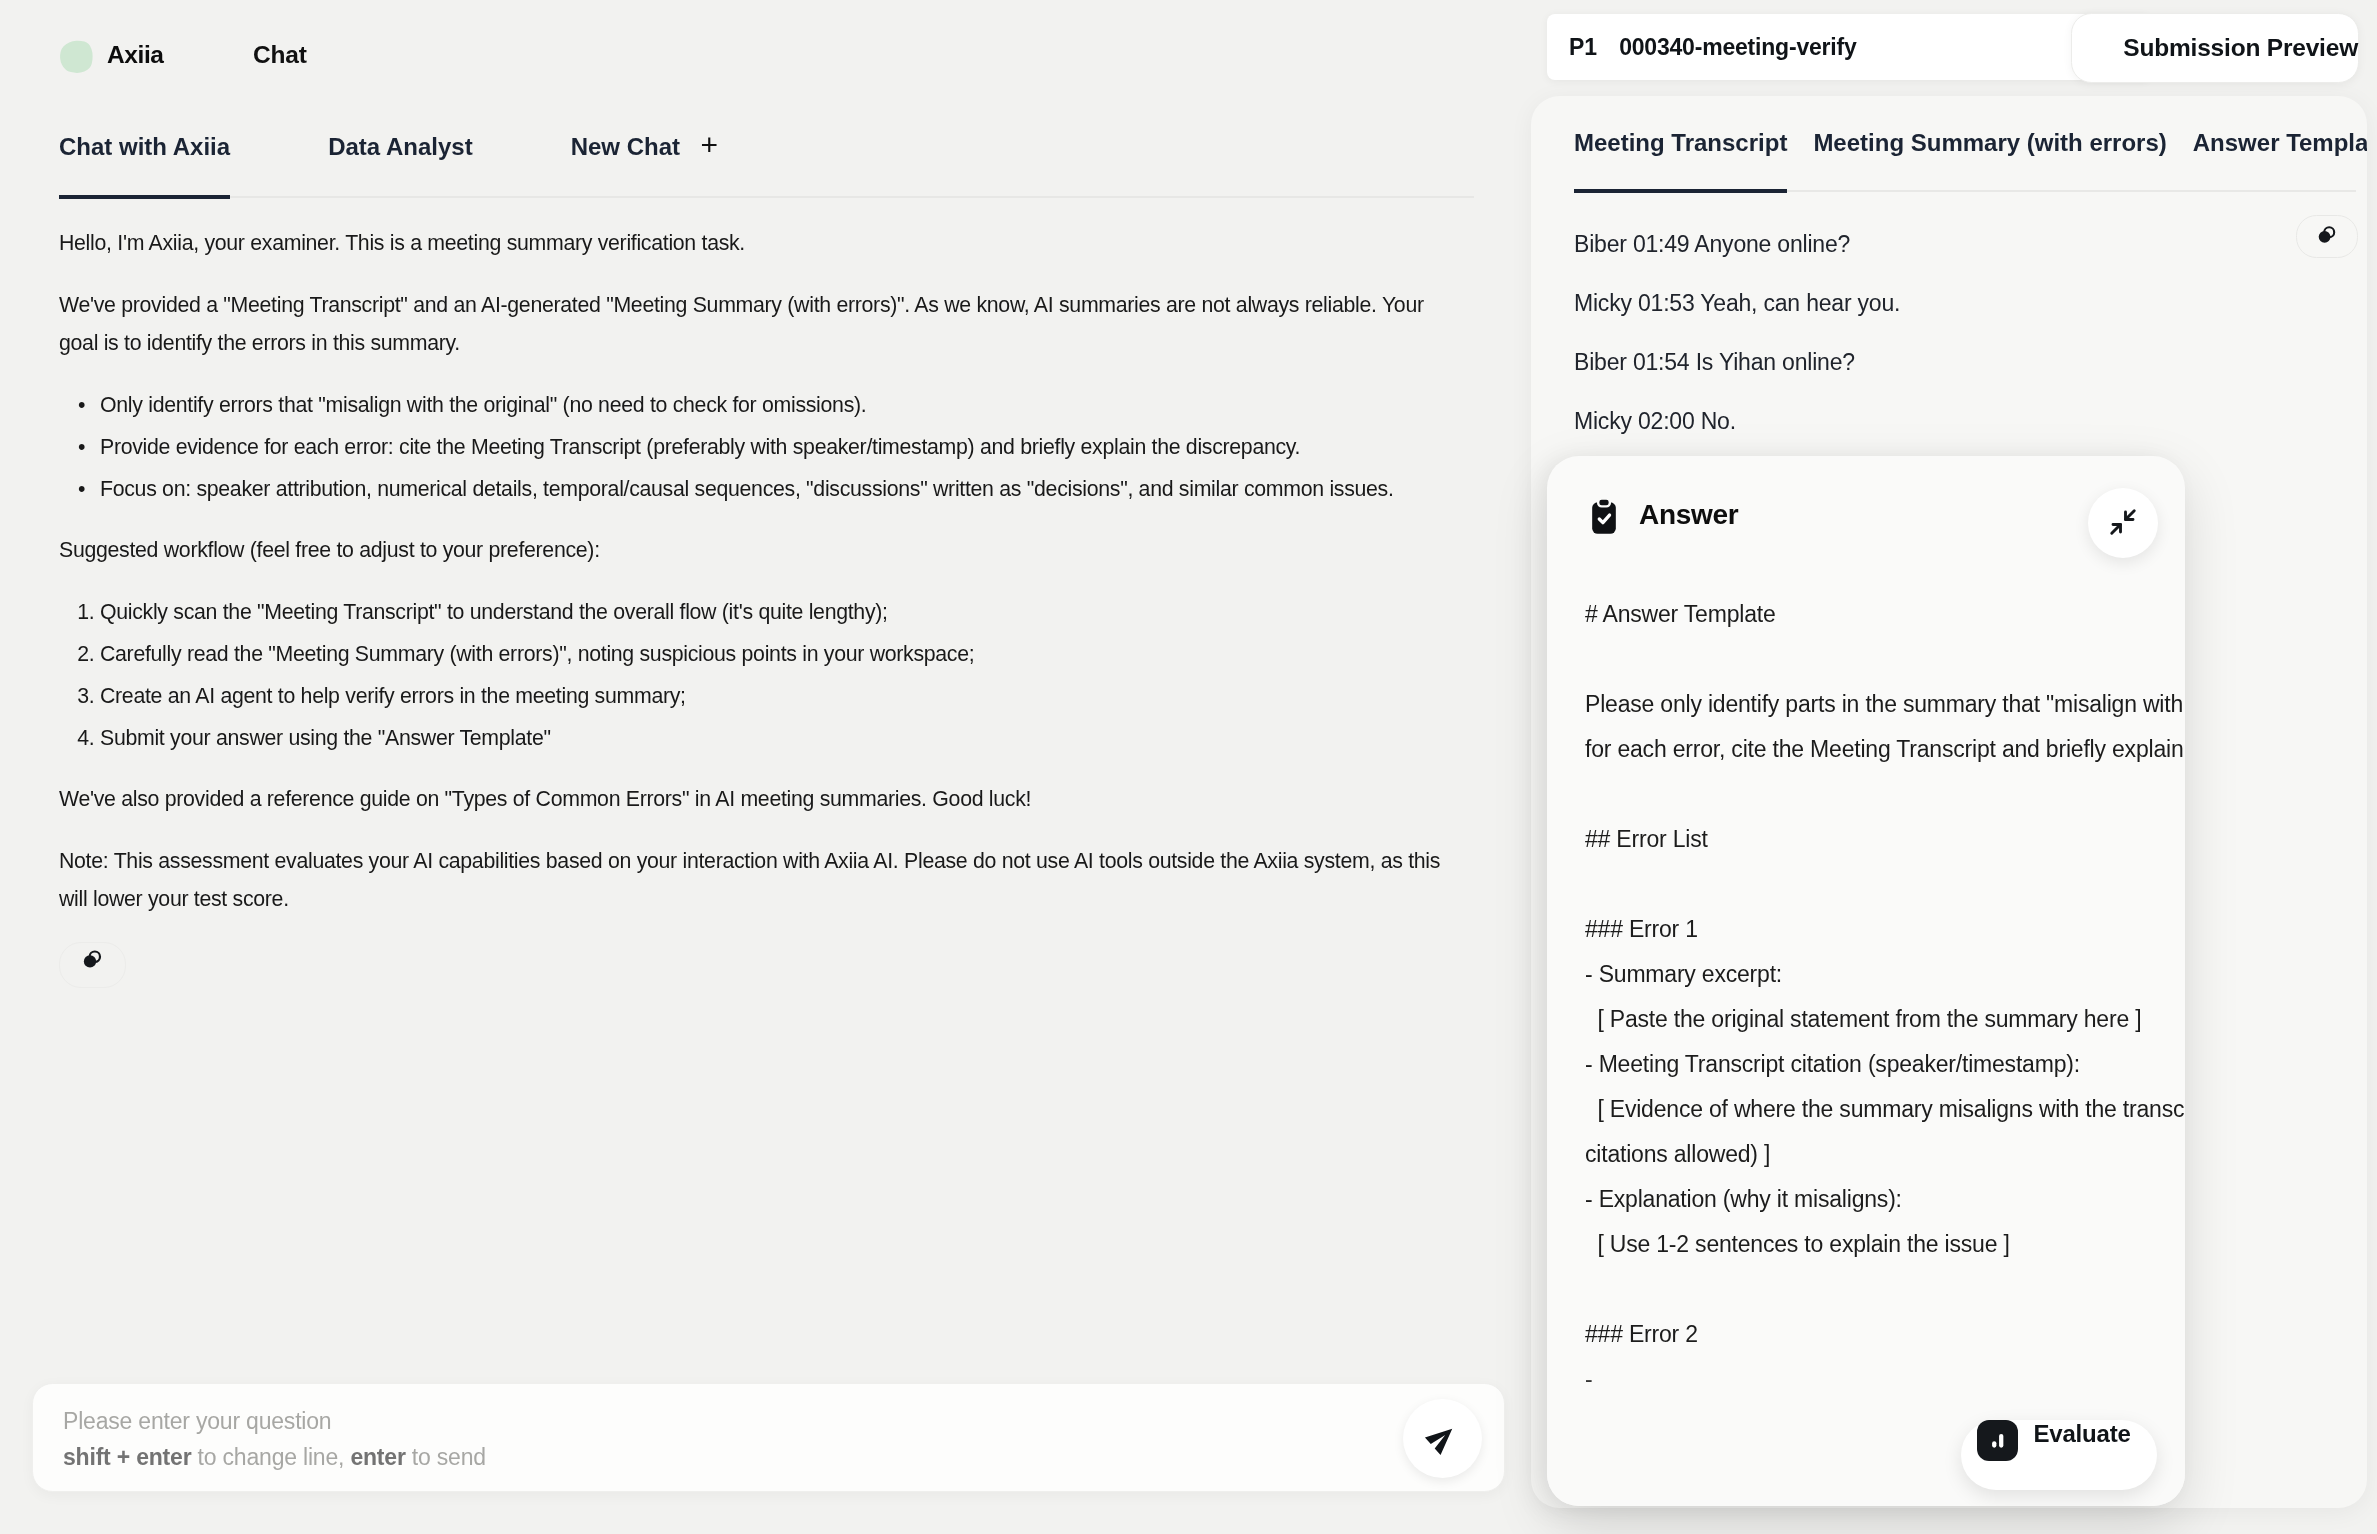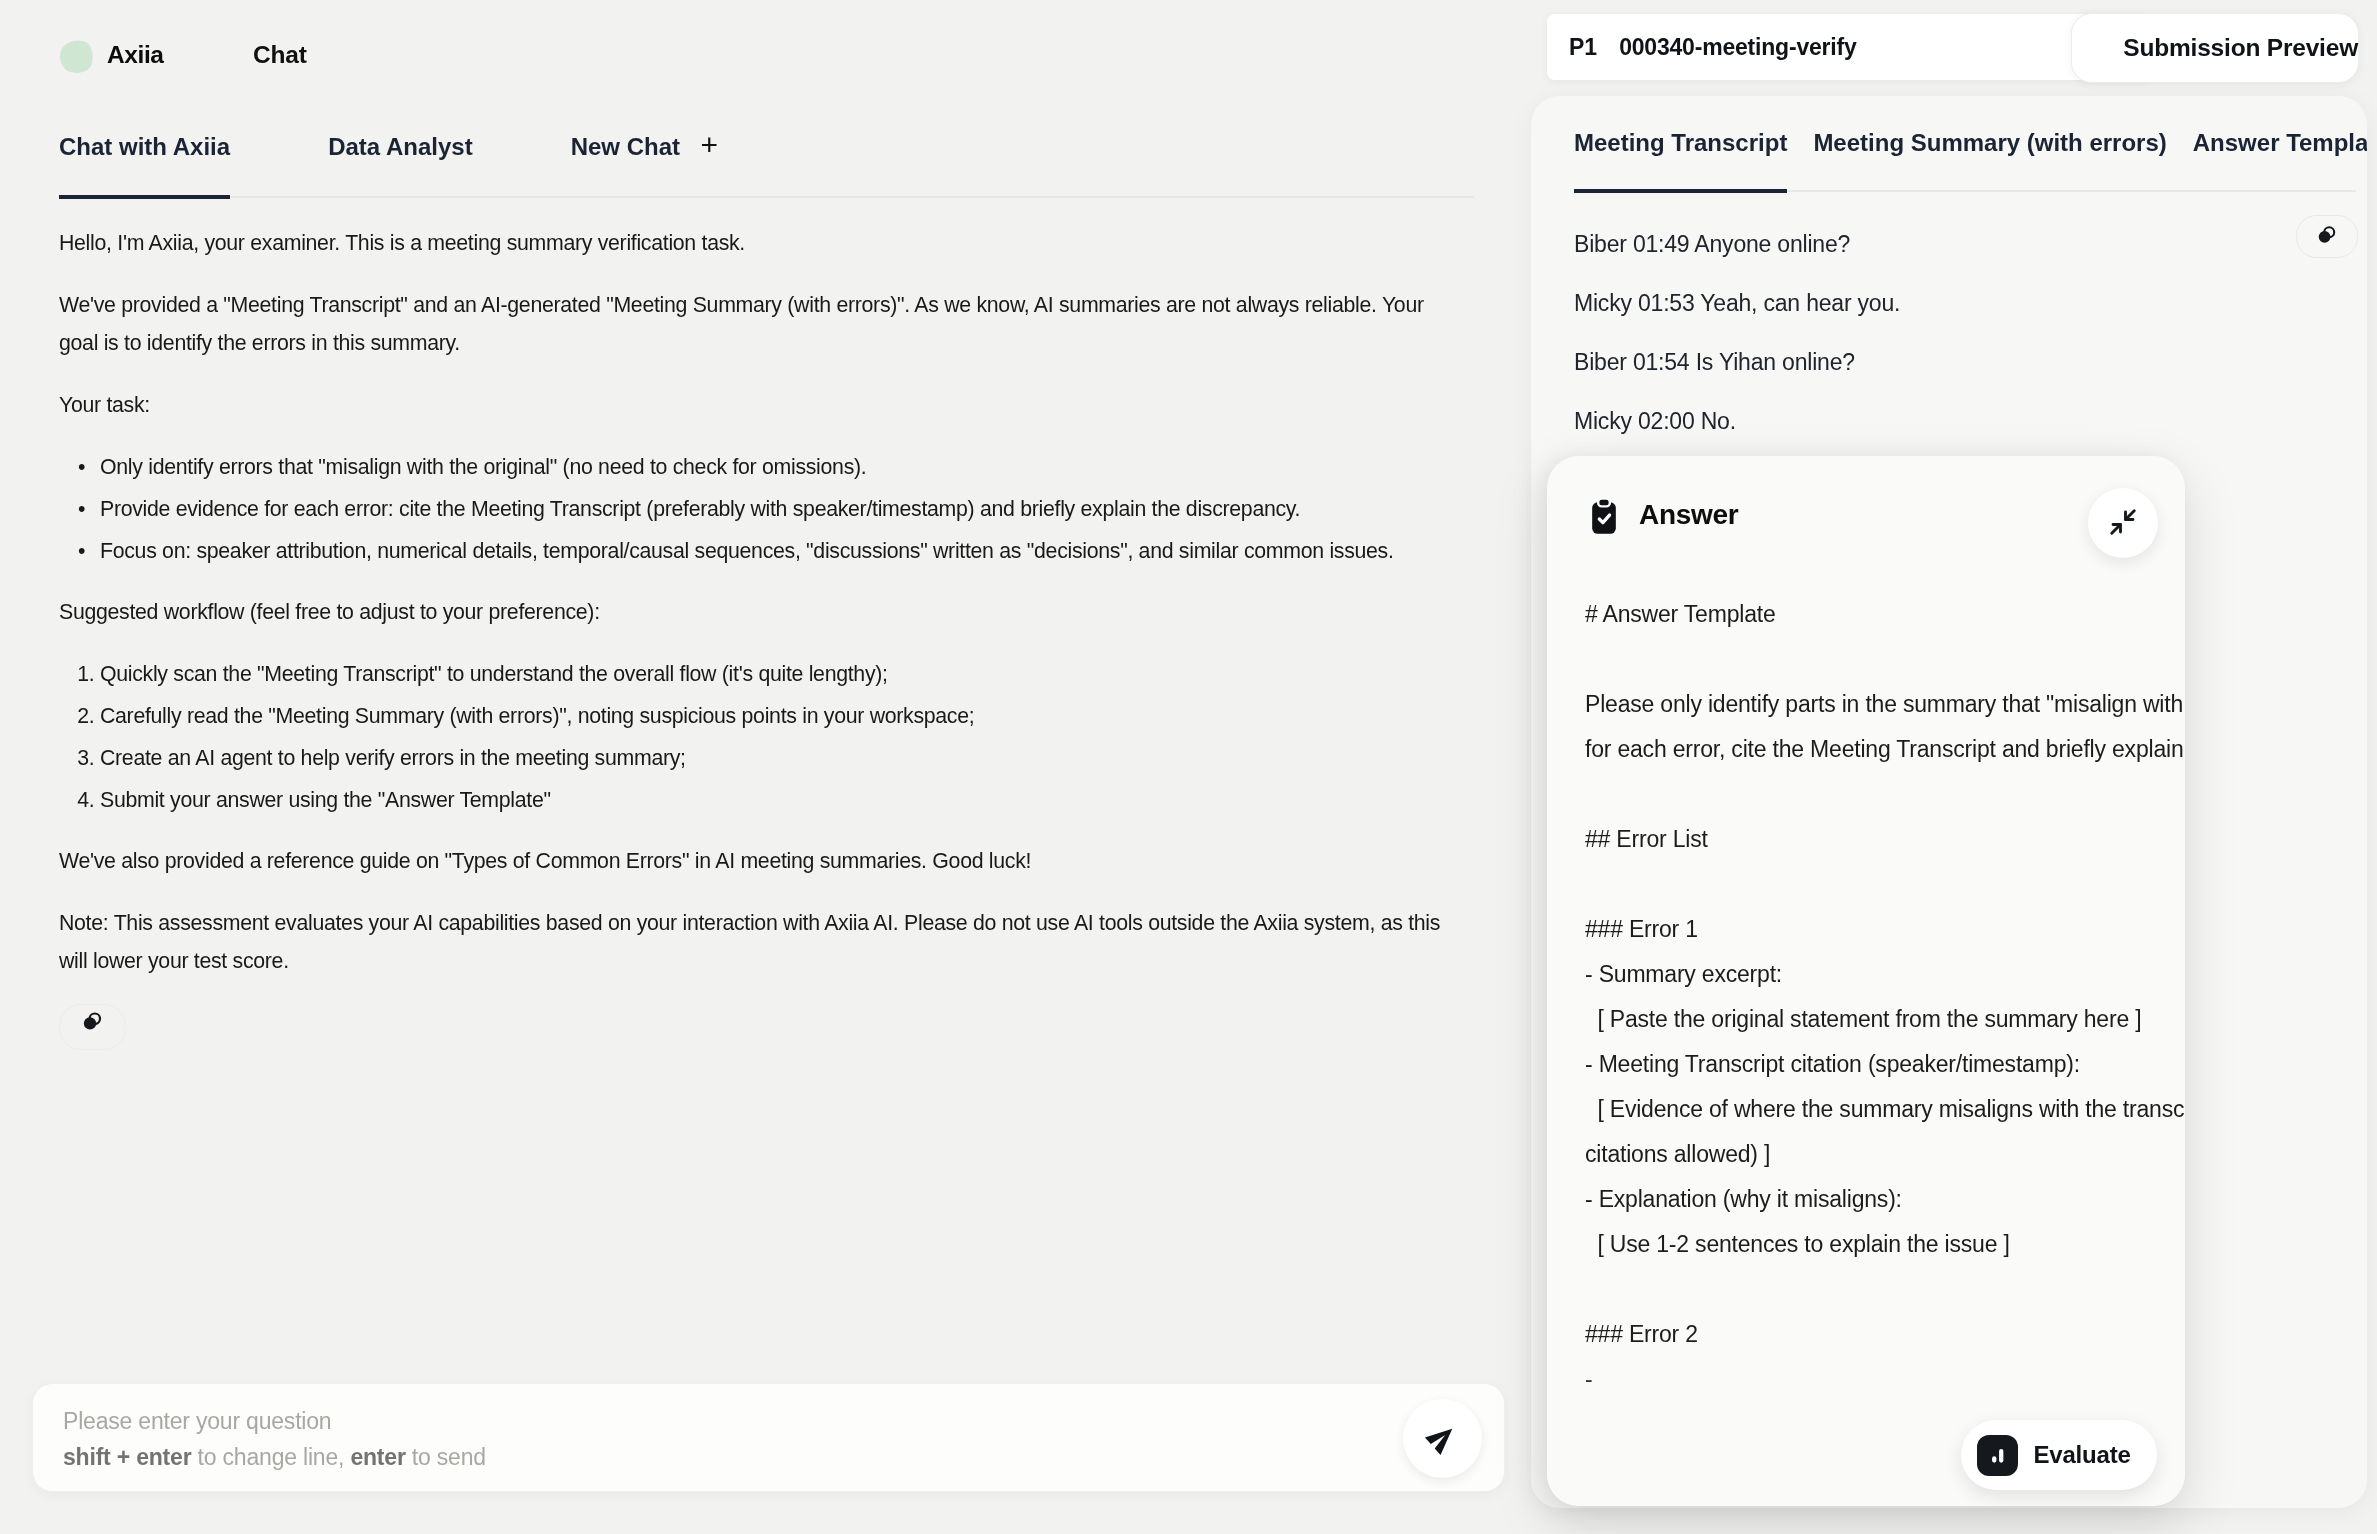--- a/index.html
+++ b/index.html
@@ -141,21 +141,21 @@
   }
   .answer-fade{
     position:absolute;left:0;right:0;bottom:0;height:134px;
     background:linear-gradient(to bottom, rgba(250,250,249,0) 0%, rgba(250,250,249,0.9) 55%, #fafaf9 100%);
     pointer-events:none;
   }
   .evaluate-btn{
     position:absolute;right:28.5px;bottom:16px;width:196px;height:70px;
     background:#ffffff;border-radius:35px;
     box-shadow:0 6.3px 19px rgba(0,0,0,0.10);
-    display:flex;align-items:center;cursor:pointer;z-index:3;
+    display:flex;cursor:pointer;z-index:3;
   }
   .evaluate-icon{
     width:41px;height:41px;border-radius:12px;background:#15181c;
     margin-left:16px;display:flex;align-items:center;justify-content:center;
   }
   .evaluate-label{margin-left:16px;font-size:24px;font-weight:700;color:#101418;letter-spacing:-0.2px;}
 </style>
 </head>
 <body>
 
@@ -186,21 +186,20 @@
   </div>
   <div class="tab">
     <span>New Chat</span>
     <span class="plus-glyph">+</span>
   </div>
 </div>
 
 <div class="chat-body">
   <p>Hello, I'm Axiia, your examiner. This is a meeting summary verification task.</p>
   <p>We've provided a "Meeting Transcript" and an AI-generated "Meeting Summary (with errors)". As we know, AI summaries are not always reliable. Your goal is to identify the errors in this summary.</p>
-  <p>Your task:</p>
   <ul>
     <li>Only identify errors that "misalign with the original" (no need to check for omissions).</li>
     <li>Provide evidence for each error: cite the Meeting Transcript (preferably with speaker/timestamp) and briefly explain the discrepancy.</li>
     <li>Focus on: speaker attribution, numerical details, temporal/causal sequences, "discussions" written as "decisions", and similar common issues.</li>
   </ul>
   <p>Suggested workflow (feel free to adjust to your preference):</p>
   <ol>
     <li>Quickly scan the "Meeting Transcript" to understand the overall flow (it's quite lengthy);</li>
     <li>Carefully read the "Meeting Summary (with errors)", noting suspicious points in your workspace;</li>
     <li>Create an AI agent to help verify errors in the meeting summary;</li>

